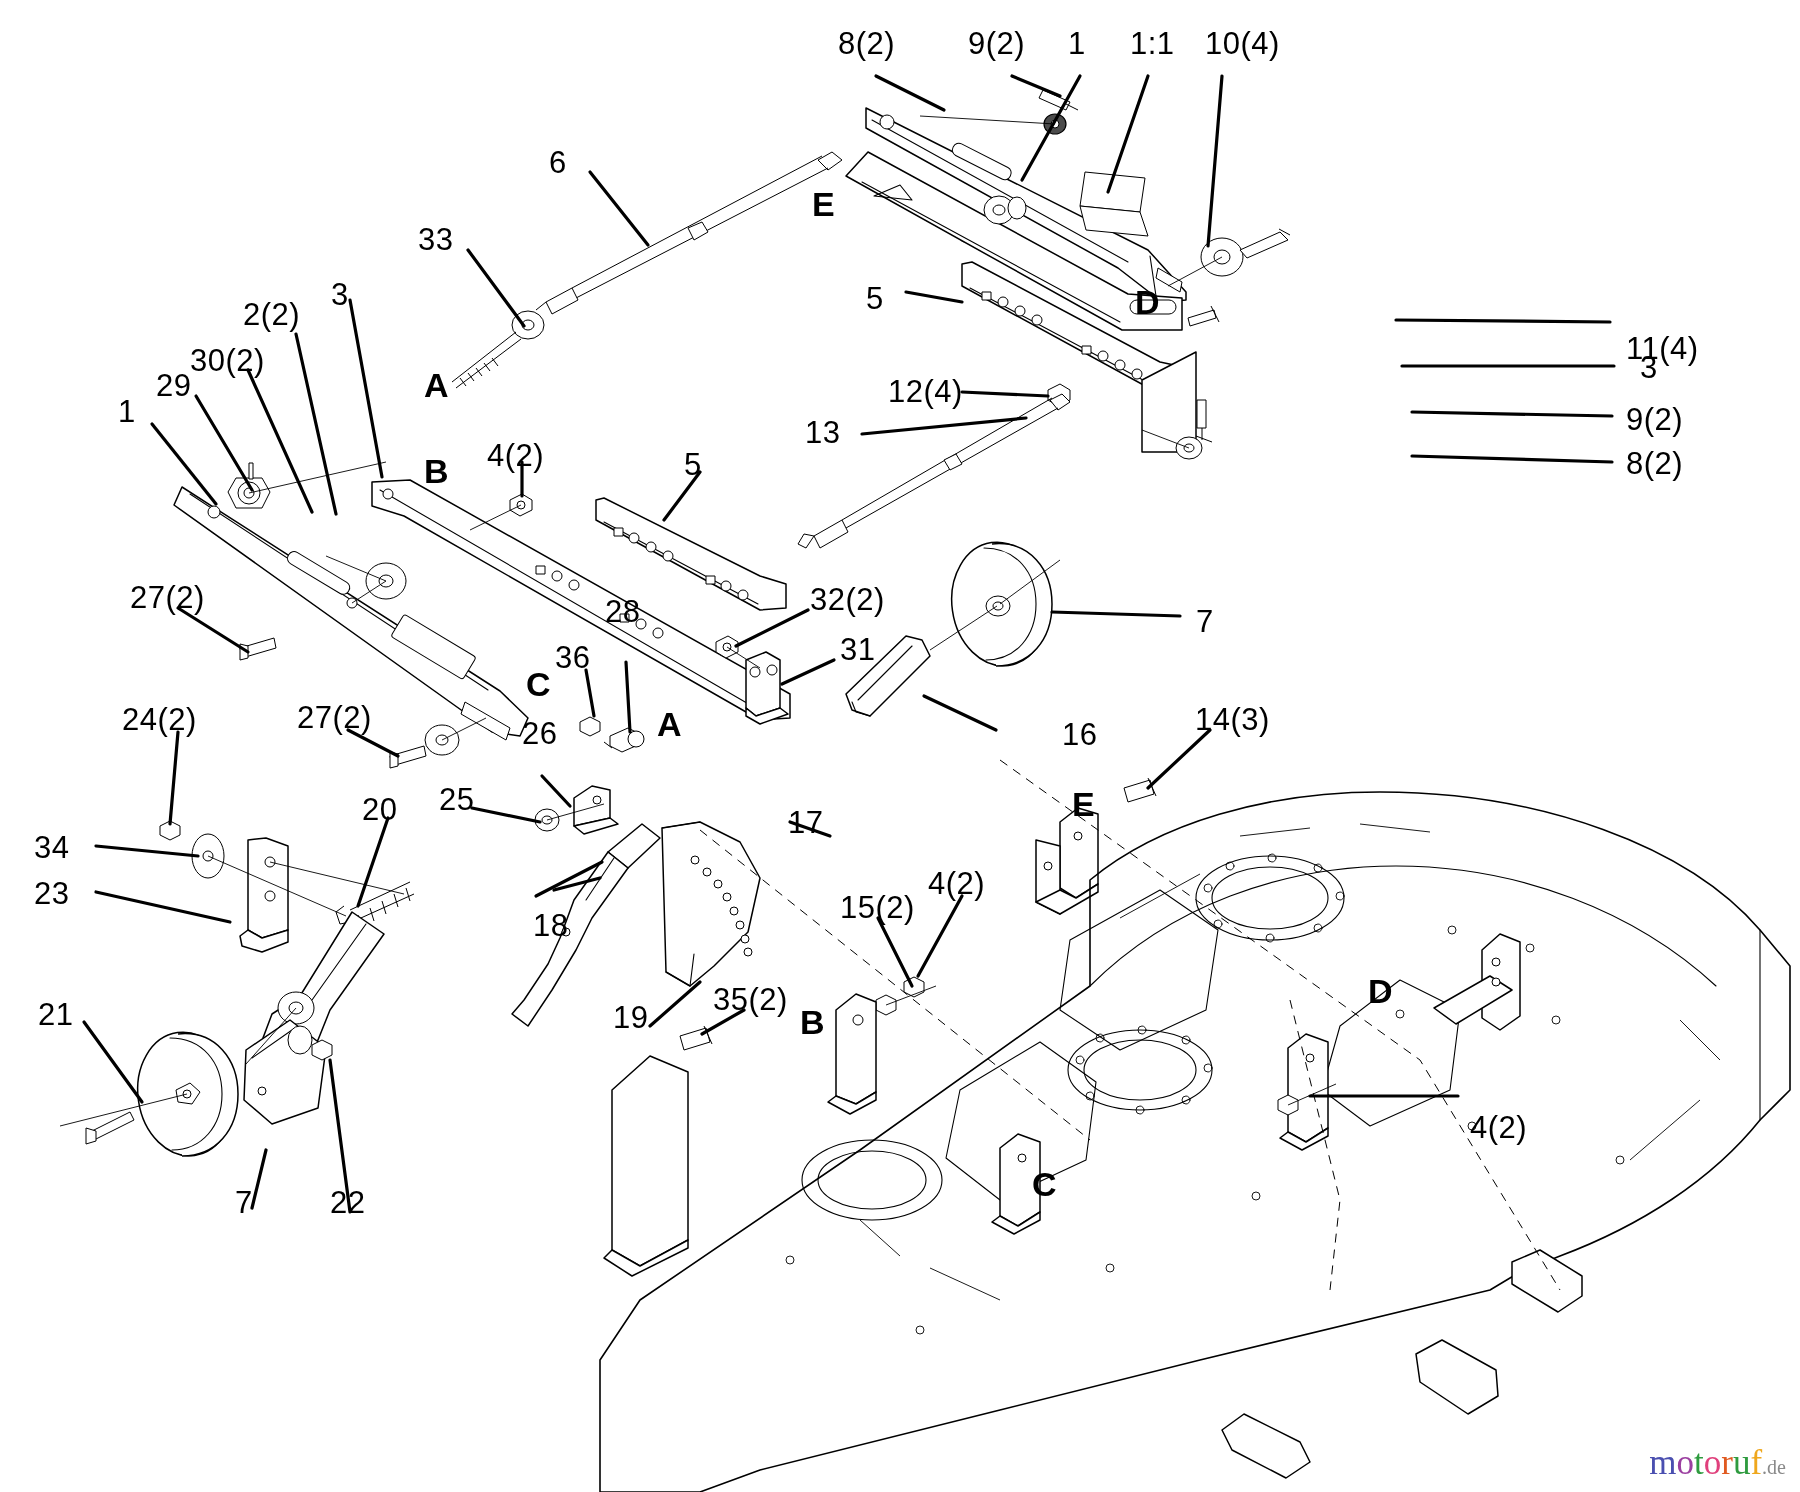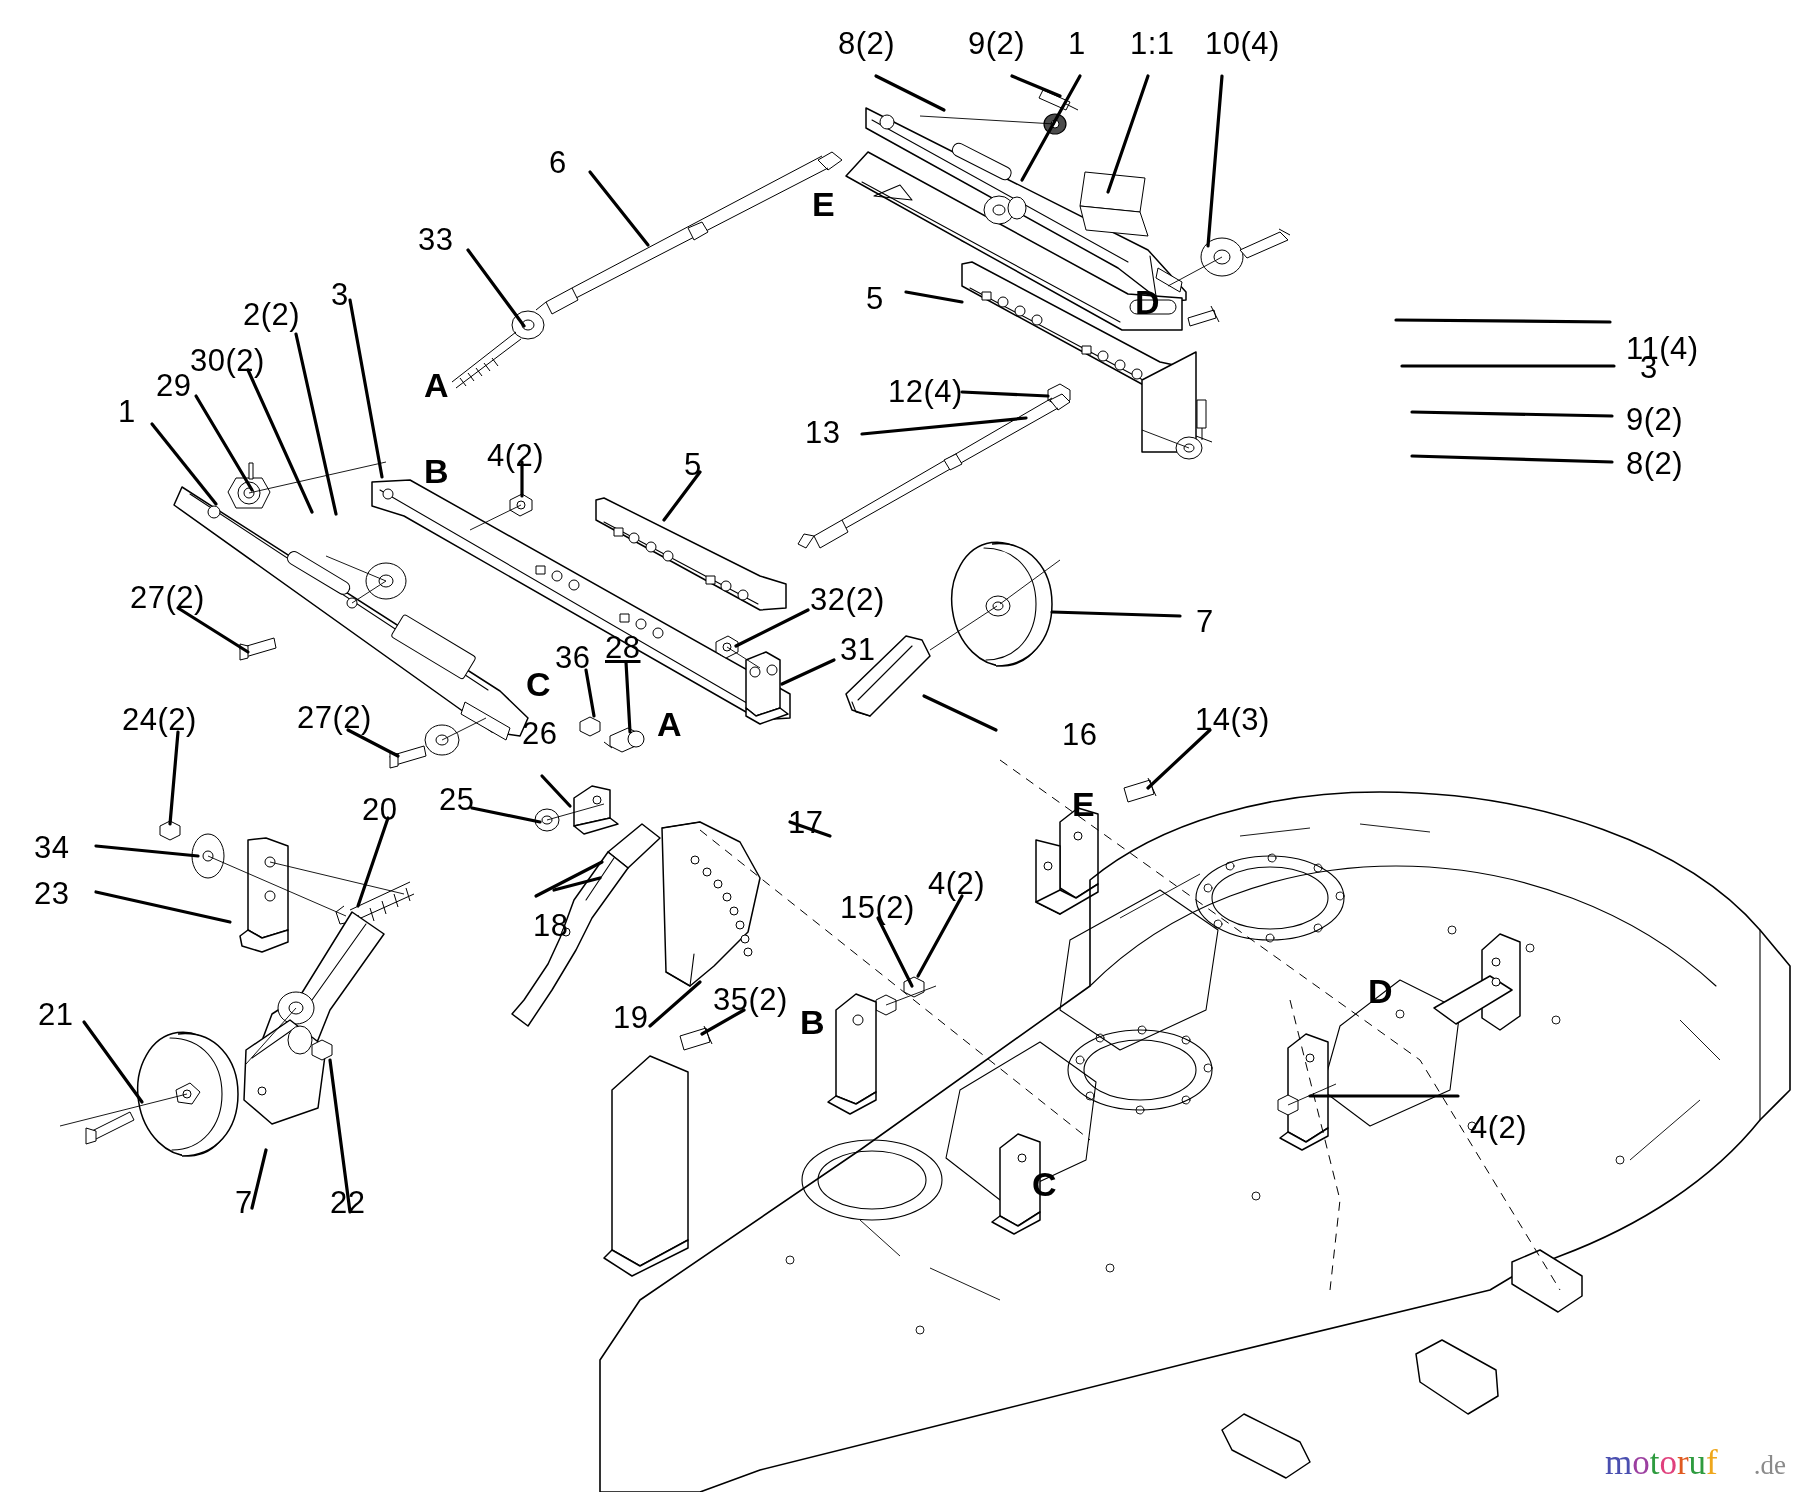--- a/index.html
+++ b/index.html
@@ -3,21 +3,21 @@
 <meta charset="utf-8">
 <style>
   html,body{margin:0;padding:0;background:#ffffff;}
   body{font-family:"Liberation Sans",sans-serif;}
   #stage{position:relative;width:1800px;height:1492px;background:#fff;overflow:hidden;}
   #art{position:absolute;left:0;top:0;width:1800px;height:1492px;}
   .cal{position:absolute;font-family:"Liberation Sans",sans-serif;font-size:31px;color:#000;white-space:nowrap;letter-spacing:.5px;}
   .key{position:absolute;font-family:"Liberation Sans",sans-serif;font-size:34px;font-weight:bold;color:#000;white-space:nowrap;}
   #wm{position:absolute;right:14px;bottom:12px;font-family:"Liberation Serif",serif;font-size:35px;letter-spacing:0px;line-height:1;}
   #wm span{display:inline-block;}
-  #wm .suffix{font-size:27px;color:#8a8a8a;margin-left:36px;}
+  #wm .suffix{font-size:20px;color:#8a8a8a;}
 </style>
 </head>
 <body>
 
 <div id="stage">
 
   <svg id="art" viewBox="0 0 1800 1492">
     <defs>
       <style>
         .s{fill:none;stroke:#000;stroke-width:1.6;stroke-linejoin:round;stroke-linecap:round;}
@@ -557,21 +557,21 @@
       <div class="cal" style="left: 487px; top: 438px;">4(2)</div>
       <div class="key" style="left: 424px; top: 452px;">B</div>
       <div class="cal" style="left: 684px; top: 447px;">5</div>
       <div class="key" style="left: 812px; top: 185px;">E</div>
       <div class="key" style="left: 1135px; top: 283px;">D</div>
       <div class="cal" style="left: 130px; top: 580px;">27(2)</div>
       <div class="cal" style="left: 1196px; top: 604px;">7</div>
       <div class="cal" style="left: 810px; top: 582px;">32(2)</div>
       <div class="cal" style="left: 840px; top: 632px;">31</div>
       <div class="cal" style="left: 555px; top: 640px;">36</div>
-      <div class="cal" style="left: 605px; top: 630px; text-decoration: underline;">28</div>
+      <div class="cal" style="left: 605px; top: 594px;">28</div>
       <div class="key" style="left: 526px; top: 665px;">C</div>
       <div class="key" style="left: 657px; top: 705px;">A</div>
       <div class="cal" style="left: 1062px; top: 717px;">16</div>
       <div class="cal" style="left: 1195px; top: 702px;">14(3)</div>
       <div class="cal" style="left: 297px; top: 700px;">27(2)</div>
       <div class="cal" style="left: 483px; top: 716px; margin-left: 39px;">26</div>
       <div class="cal" style="left: 122px; top: 702px;">24(2)</div>
       <div class="cal" style="left: 362px; top: 792px;">20</div>
       <div class="cal" style="left: 439px; top: 782px;">25</div>
       <div class="key" style="left: 1072px; top: 785px;">E</div>

